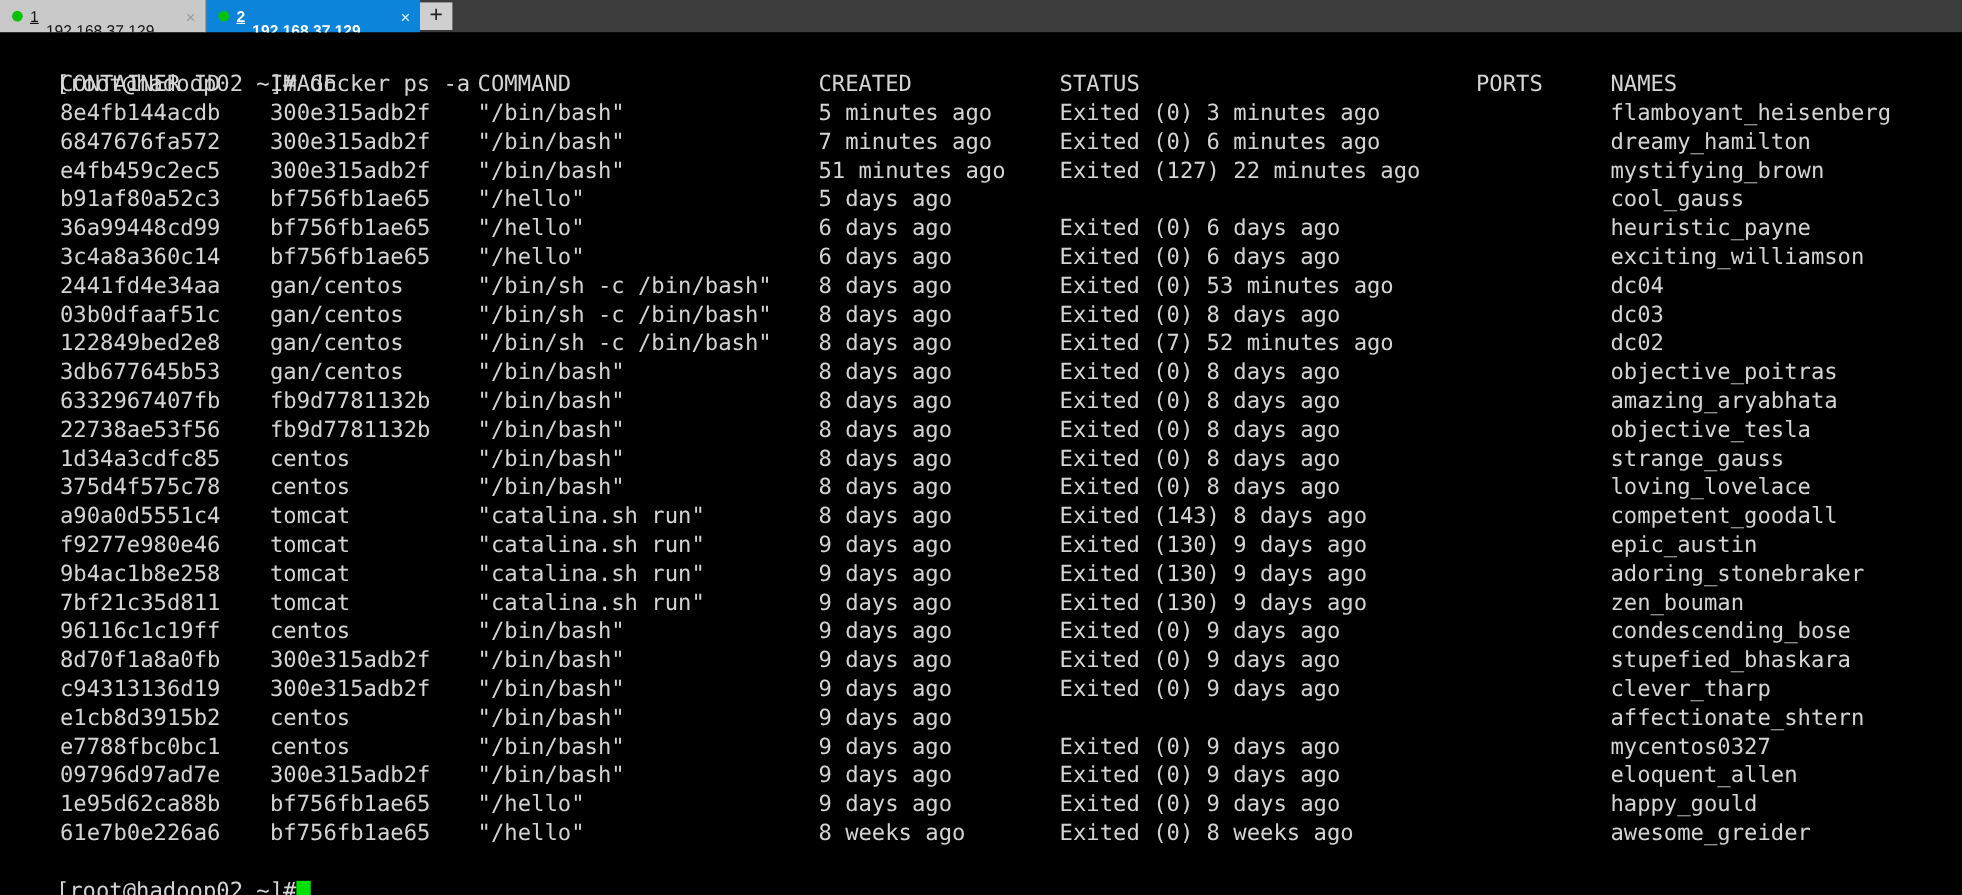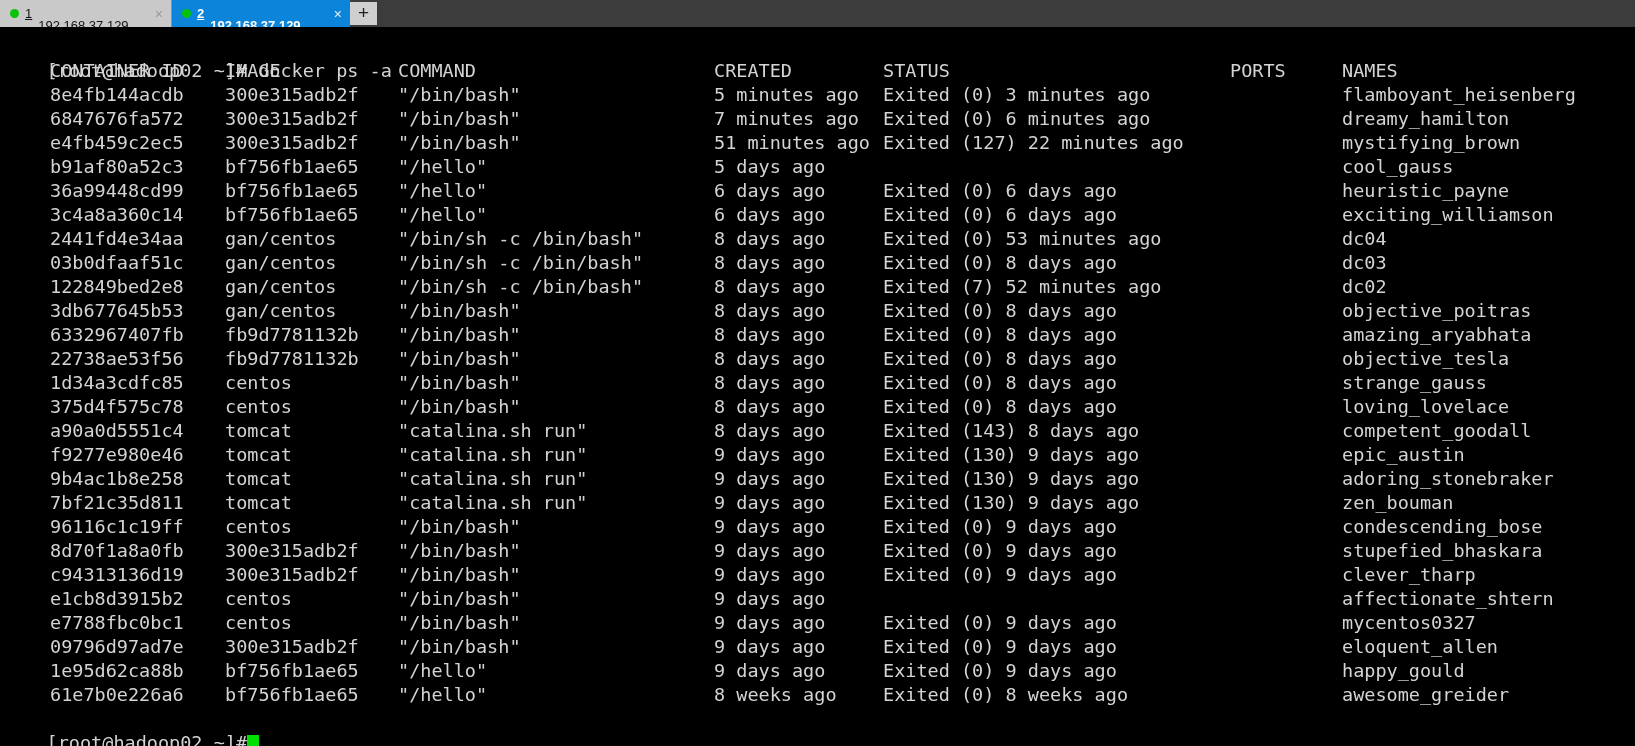--- a/index.html
+++ b/index.html
@@ -107,21 +107,21 @@
     margin-left: 48px;
   }
   .cell {
     position: absolute;
     top: 0;
     white-space: pre;
   }
   .c-id     { left: 0px; }
   .c-image  { left: 175px; }
   .c-cmd    { left: 348px; }
-  .c-created{ left: 664px; }
+  .c-created{ left: 632px; }
   .c-status { left: 833px; }
   .c-ports  { left: 1180px; }
   .c-names  { left: 1292px; }
 
   .cursor {
     display: inline-block;
     width: 12px;
     height: 17px;
     background: #00e000;
     vertical-align: -3px;

